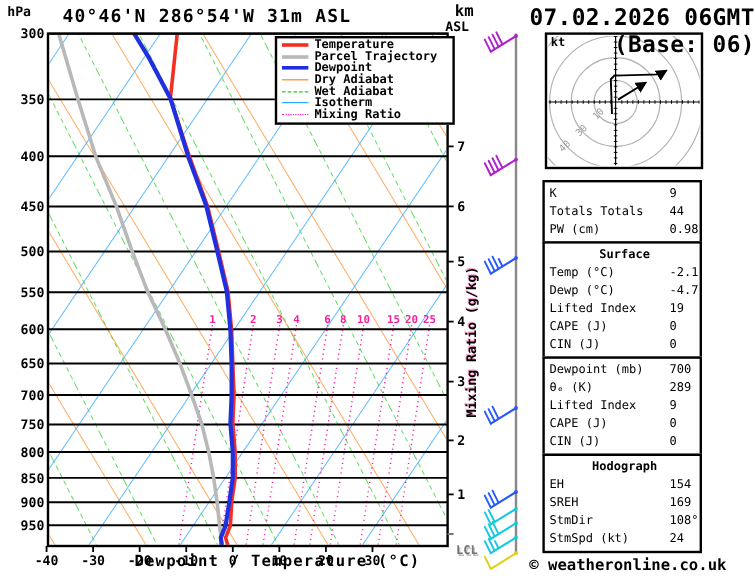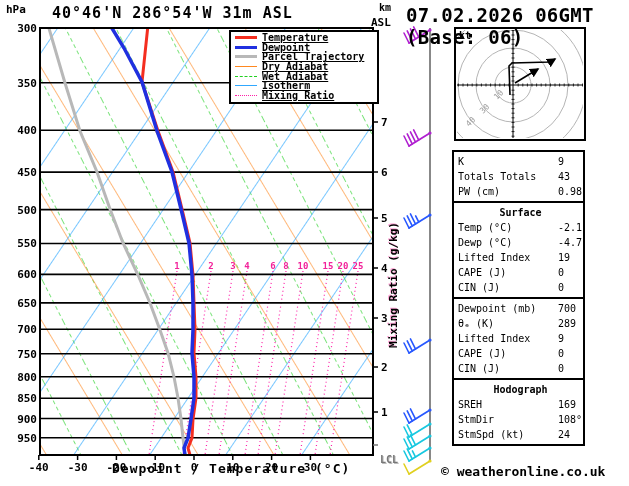--- a/index.html
+++ b/index.html
@@ -1,34 +1,34 @@
 <!DOCTYPE html>
 <html><head>
 <meta charset="utf-8">
 <style>
   html,body{margin:0;padding:0;background:#fff;}
   body{width:629px;height:486px;position:relative;overflow:hidden;
        font-family:"DejaVu Sans Mono",monospace;color:#000;}
   .abs{position:absolute;}
-  .b{font-weight:bold;}
+  .b{font-weight:bold;text-align:right;}
   #title{left:52px;top:4px;font-size:15px;letter-spacing:1px;}
   #hpa{left:6px;top:3px;font-size:11px;}
-  #km{left:379px;top:2px;font-size:10px;}
+  #km{left:379px;top:2px;font-size:13px;}
   #asl{left:371px;top:16px;font-size:11px;}
   #date{left:406px;top:4px;font-size:19px;letter-spacing:0.3px;}
   #xlabel{left:112px;top:461px;font-size:13px;letter-spacing:1px;}
   #footer{left:441px;top:464px;font-size:13px;}
   #kt{left:459px;top:30px;font-size:10px;z-index:5;}
   #lcl{left:380px;top:438px;font-size:10px;color:#777;text-shadow:1px 1px 0 #bbb;margin-top:16px;}
   #mixlabel{left:393px;top:285px;transform:translate(-50%,-50%) rotate(-90deg);
             white-space:nowrap;font-size:11px;font-weight:bold;
             text-shadow:1px -1px 0 #ffa8d8;}
   #legend{left:229px;top:30px;width:142px;background:#fff;border:2px solid #000;
           z-index:4;padding:1px 0 2px 4px;}
-  .leg-row{display:flex;align-items:center;height:9.6px;font-size:10px;font-weight:bold;text-decoration:underline;}
+  .leg-row{display:flex;align-items:center;height:9.6px;font-size:10px;font-weight:bold;}
   .leg-swatch{width:22px;margin-right:5px;flex:none;}
   #datatable{left:452px;top:150px;width:133px;z-index:4;font-size:10px;}
   .tsec{border:2px solid #000;background:#fff;margin-top:-2px;padding:2px 0 2px 4px;}
   .tsec:first-child{margin-top:0;}
   .trow{display:flex;height:15px;line-height:15px;}
   .tlabel{width:100px;flex:none;white-space:nowrap;}
   .tvalue{white-space:nowrap;}
   .ttitle{text-align:center;height:15px;line-height:15px;}
   svg text{font-family:"DejaVu Sans Mono",monospace;}
 </style>
@@ -323,28 +323,28 @@
 <div id="kt" class="abs b">kt</div>
 <div id="lcl" class="abs b">LCL</div>
 <div id="footer" class="abs b">© weatheronline.co.uk</div>
 
 <div id="legend" class="abs">
     <div class="leg-row">
       <span class="leg-swatch" style="border-top: 3px solid rgb(244, 46, 32);"></span>
       <span>Temperature</span>
     </div>
     <div class="leg-row">
+      <span class="leg-swatch" style="border-top: 3px solid rgb(184, 184, 184);"></span>
+      <span>Parcel Trajectory</span>
+    </div>
+    <div class="leg-row">
       <span class="leg-swatch" style="border-top: 3px solid rgb(32, 48, 224);"></span>
       <span>Dewpoint</span>
     </div>
     <div class="leg-row">
-      <span class="leg-swatch" style="border-top: 3px solid rgb(184, 184, 184);"></span>
-      <span>Parcel Trajectory</span>
-    </div>
-    <div class="leg-row">
       <span class="leg-swatch" style="border-top: 1px solid rgb(255, 136, 32);"></span>
       <span>Dry Adiabat</span>
     </div>
     <div class="leg-row">
       <span class="leg-swatch" style="border-top: 1px dashed rgb(32, 208, 32);"></span>
       <span>Wet Adiabat</span>
     </div>
     <div class="leg-row">
       <span class="leg-swatch" style="border-top: 1px solid rgb(48, 168, 255);"></span>
       <span>Isotherm</span>
@@ -356,21 +356,21 @@
   </div>
 
 <div id="datatable" class="abs">
     <div class="tsec">
       <div class="trow">
         <span class="tlabel">K</span>
         <span class="tvalue">9</span>
       </div>
       <div class="trow">
         <span class="tlabel">Totals Totals</span>
-        <span class="tvalue">43</span>
+        <span class="tvalue">44</span>
       </div>
       <div class="trow">
         <span class="tlabel">PW (cm)</span>
         <span class="tvalue">0.98</span>
       </div>
     </div>
     <div class="tsec">
       <div class="ttitle b">Surface</div>
       <div class="trow">
         <span class="tlabel">Temp (°C)</span>
@@ -411,20 +411,24 @@
         <span class="tvalue">0</span>
       </div>
       <div class="trow">
         <span class="tlabel">CIN (J)</span>
         <span class="tvalue">0</span>
       </div>
     </div>
     <div class="tsec">
       <div class="ttitle b">Hodograph</div>
       <div class="trow">
+        <span class="tlabel">EH</span>
+        <span class="tvalue">154</span>
+      </div>
+      <div class="trow">
         <span class="tlabel">SREH</span>
         <span class="tvalue">169</span>
       </div>
       <div class="trow">
         <span class="tlabel">StmDir</span>
         <span class="tvalue">108°</span>
       </div>
       <div class="trow">
         <span class="tlabel">StmSpd (kt)</span>
         <span class="tvalue">24</span>

